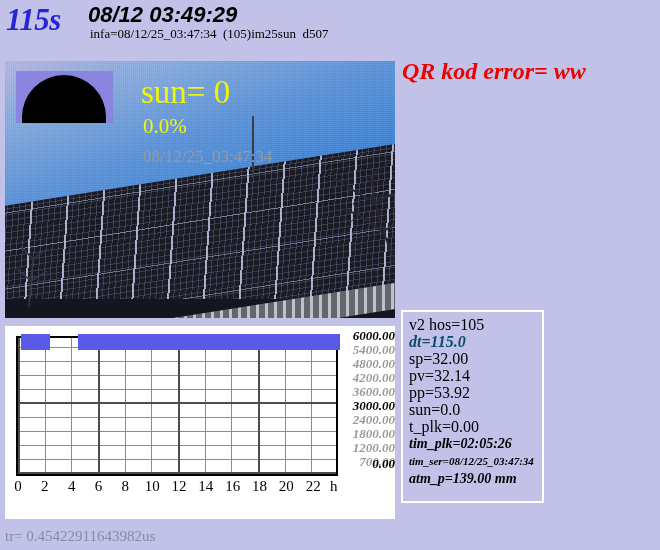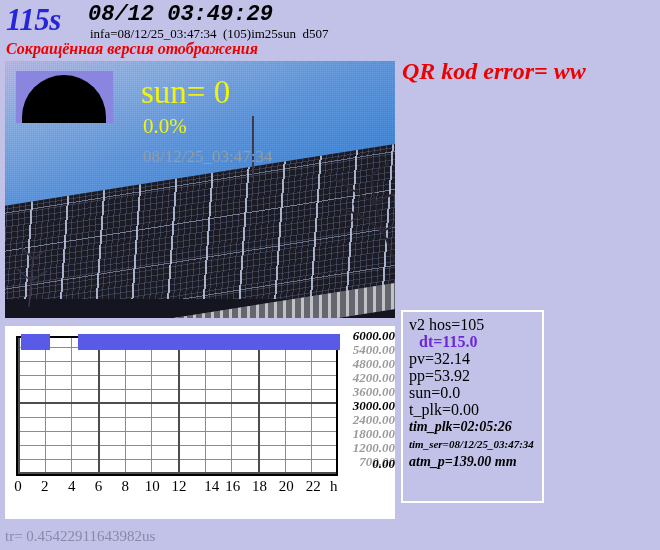--- a/index.html
+++ b/index.html
@@ -28,21 +28,21 @@
     font-family: "Liberation Serif", serif;
     font-size: 31px;
     font-weight: bold;
     font-style: italic;
     color: #2626d8;
     letter-spacing: -0.5px;
   }
   #clock-time {
     position: absolute;
     left: 88px; top: 2px;
-    font-family: Liberation Mono, monospace;
+    font-family: Liberation Sans, sans-serif;
     font-size: 22px;
     font-weight: bold;
     font-style: italic;
     color: #000000;
   }
   #infa-line {
     position: absolute;
     left: 90px; top: 26px;
     font-family: "Liberation Serif", serif;
     font-size: 13px;
@@ -280,23 +280,23 @@
     padding: 4px 0 0 6px;
   }
   .dp-line {
     font-family: "Liberation Serif", serif;
     font-size: 16px;
     color: #000000;
     line-height: 17px;
     white-space: nowrap;
   }
   .dp-line.accent {
-    color: #6d28d9;
-    font-weight: bold;
-    margin-left: 10px;
+    color: #0c4a6e;
+    font-weight: bold;
+    font-style: italic;
   }
   .dp-line.bold-italic {
     font-weight: bold;
     font-style: italic;
     font-size: 14px;
     line-height: 18px;
   }
   .dp-line.small {
     font-weight: bold;
     font-style: italic;
@@ -314,21 +314,20 @@
     white-space: nowrap;
   }
 </style>
 </head>
 <body>
 
 <div id="header">
   <div id="big-seconds">115s</div>
   <div id="clock-time">08/12 03:49:29</div>
   <div id="infa-line">infa=08/12/25_03:47:34  (105)im25sun  d507</div>
-  <div id="short-version-note">Сокращённая версия отображения</div>
 </div>
 <div id="qr-error">QR kod error=  ww</div>
 
 <div id="photo">
   <div id="sky"></div>
   <div id="sky-texture"></div>
 
   <div id="roof">
     <div id="panel-grid"></div>
   </div>
@@ -394,33 +393,34 @@
         <div class="ytick major" style="top: 130px;">0.00</div>
       </div>
     <div id="x-axis-labels">
         <div class="xtick" style="left: 2px;">0</div>
         <div class="xtick" style="left: 28.8333px;">2</div>
         <div class="xtick" style="left: 55.6667px;">4</div>
         <div class="xtick" style="left: 82.5px;">6</div>
         <div class="xtick" style="left: 109.333px;">8</div>
         <div class="xtick" style="left: 136.167px;">10</div>
         <div class="xtick" style="left: 163px;">12</div>
-        <div class="xtick" style="left: 189.833px; margin-left: 6px;">14</div>
+        <div class="xtick" style="left: 189.833px;">14</div>
         <div class="xtick" style="left: 216.667px;">16</div>
         <div class="xtick" style="left: 243.5px;">18</div>
         <div class="xtick" style="left: 270.333px;">20</div>
         <div class="xtick" style="left: 297.167px;">22</div>
         <div id="x-unit" style="left: 314px;">h</div>
       </div>
   </div>
 </div>
 
 <div id="data-panel">
     <div class="dp-line">v2 hos=105</div>
     <div class="dp-line accent">dt=115.0</div>
+    <div class="dp-line">sp=32.00</div>
     <div class="dp-line">pv=32.14</div>
     <div class="dp-line">pp=53.92</div>
     <div class="dp-line">sun=0.0</div>
     <div class="dp-line">t_plk=0.00</div>
     <div class="dp-line bold-italic">tim_plk=02:05:26</div>
     <div class="dp-line small">tim_ser=08/12/25_03:47:34</div>
     <div class="dp-line bold-italic">atm_p=139.00 mm</div>
   </div>
 
 <div id="footer-status">tr= 0.45422911643982us</div>

